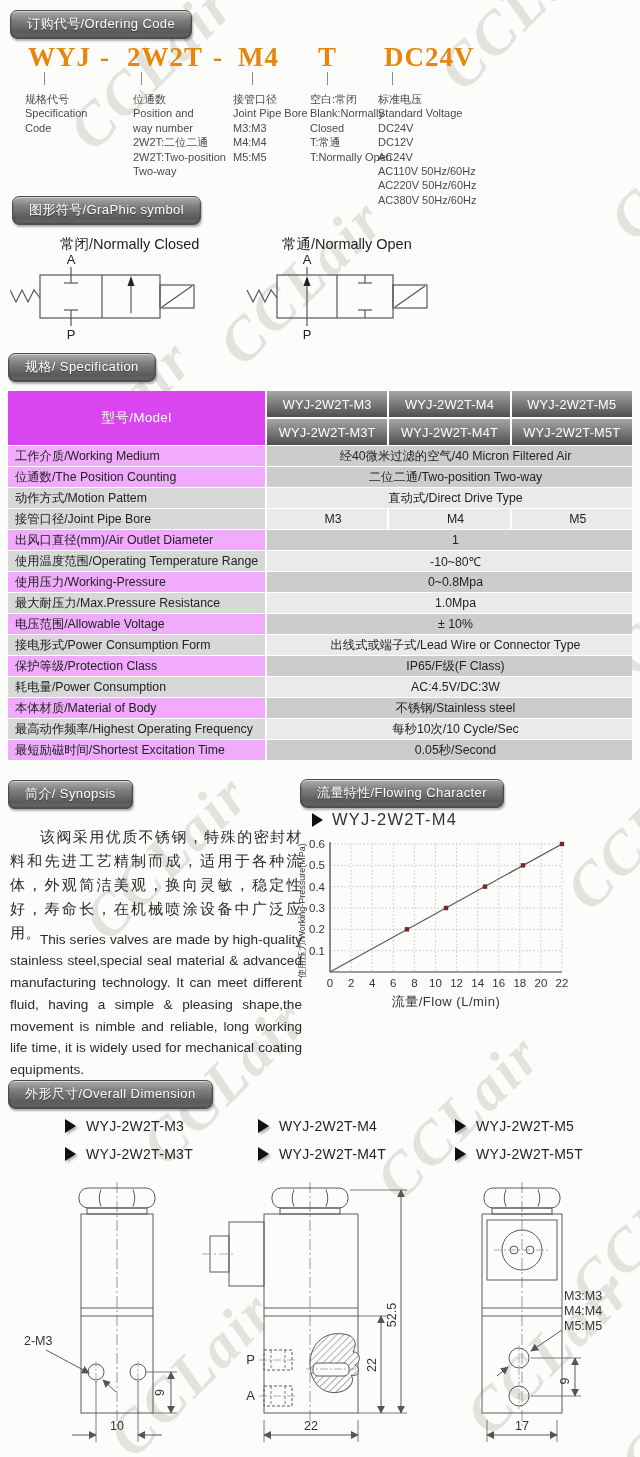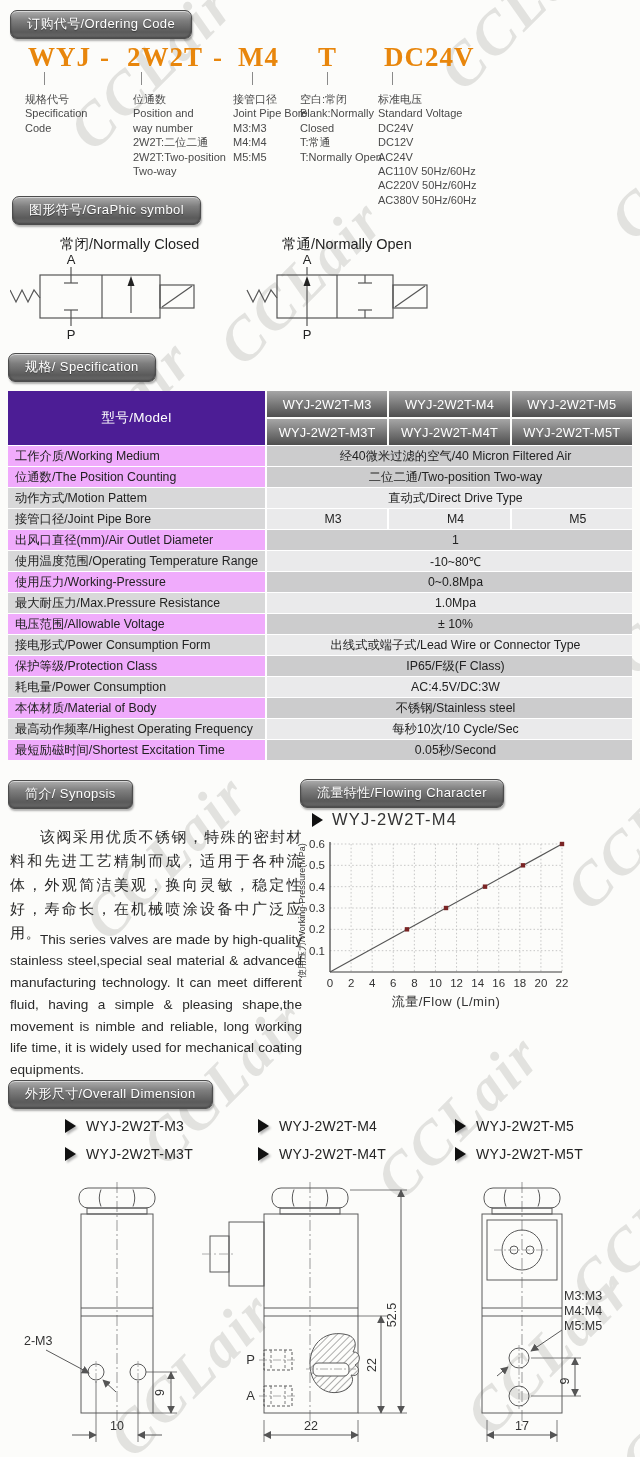--- a/index.html
+++ b/index.html
@@ -18,21 +18,21 @@
   .code-part{position:absolute;top:42px;font-family:"Liberation Serif",serif;font-weight:700;
       font-size:27px;color:#e8860c;letter-spacing:1px;}
   .code-tick{position:absolute;top:72px;width:1px;height:13px;background:#8a8a8a;}
   .ord-col{position:absolute;top:92px;font-size:11px;line-height:14.4px;color:#4a4a4a;white-space:nowrap;}
   
   .sym-label{position:absolute;font-size:14.5px;color:#1f1f1f;z-index:1;}
   svg{font-family:"Liberation Sans",sans-serif;}
   
   #spec-table{position:absolute;left:8px;top:391px;width:624px;z-index:1;}
   .spec-head{display:flex;height:54px;}
-  .spec-model{width:257px;background:#4c1d95;color:#fff;font-size:13.5px;display:flex;
+  .spec-model{width:257px;background:#d946ef;color:#fff;font-size:13.5px;display:flex;
       align-items:center;justify-content:center;letter-spacing:.3px;}
   .spec-cols{flex:1;display:flex;flex-wrap:wrap;}
   .spec-hcell{width:calc(33.333% - 2px);height:26px;margin-left:2px;display:flex;align-items:center;
       justify-content:center;color:#fff;font-size:12.8px;letter-spacing:.2px;
       background:linear-gradient(180deg,#a6a6a6 0%,#7b7b7b 48%,#4e4e4e 100%);box-sizing:border-box;}
   .spec-hcell.r2{margin-top:2px;height:26px;}
   .spec-row{display:flex;height:20px;border-top:1px solid #fff;}
   .spec-label{width:257px;font-size:12.3px;display:flex;align-items:center;padding-left:7px;
       box-sizing:border-box;color:#222;white-space:nowrap;}
   .spec-val{flex:1;display:flex;align-items:center;justify-content:center;border-left:2px solid #fff;
@@ -107,21 +107,21 @@
         <div>2W2T:Two-position</div>
         <div>Two-way</div>
       </div>
       <div class="ord-col" style="left: 233px;">
         <div>接管口径</div>
         <div>Joint Pipe Bore</div>
         <div>M3:M3</div>
         <div>M4:M4</div>
         <div>M5:M5</div>
       </div>
-      <div class="ord-col" style="left: 300px;">
+      <div class="ord-col" style="left: 310px;">
         <div>空白:常闭</div>
         <div>Blank:Normally</div>
         <div>Closed</div>
         <div>T:常通</div>
         <div>T:Normally Open</div>
       </div>
       <div class="ord-col" style="left: 378px;">
         <div>标准电压</div>
         <div>Standard Voltage</div>
         <div>DC24V</div>

